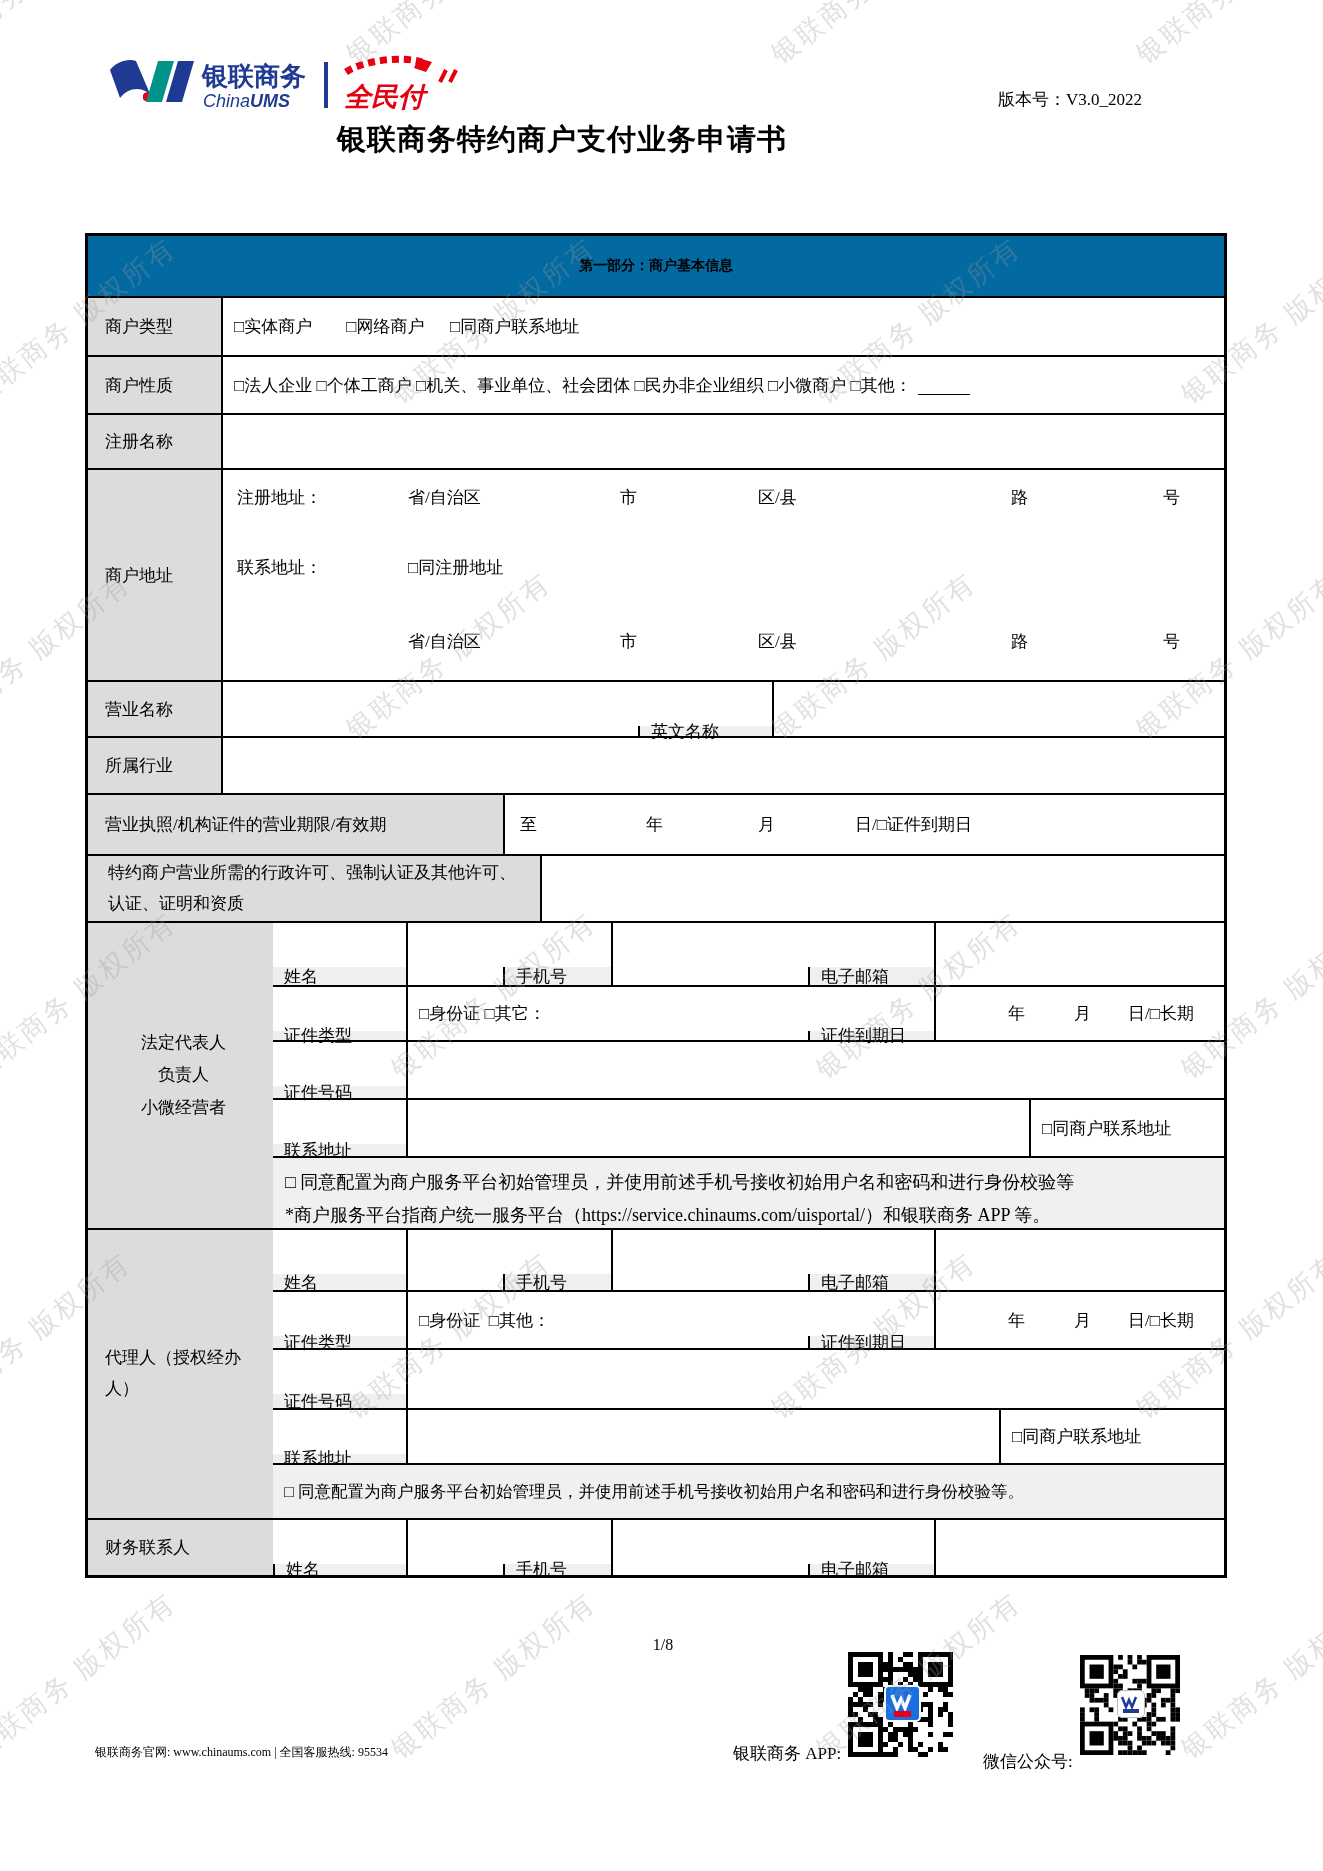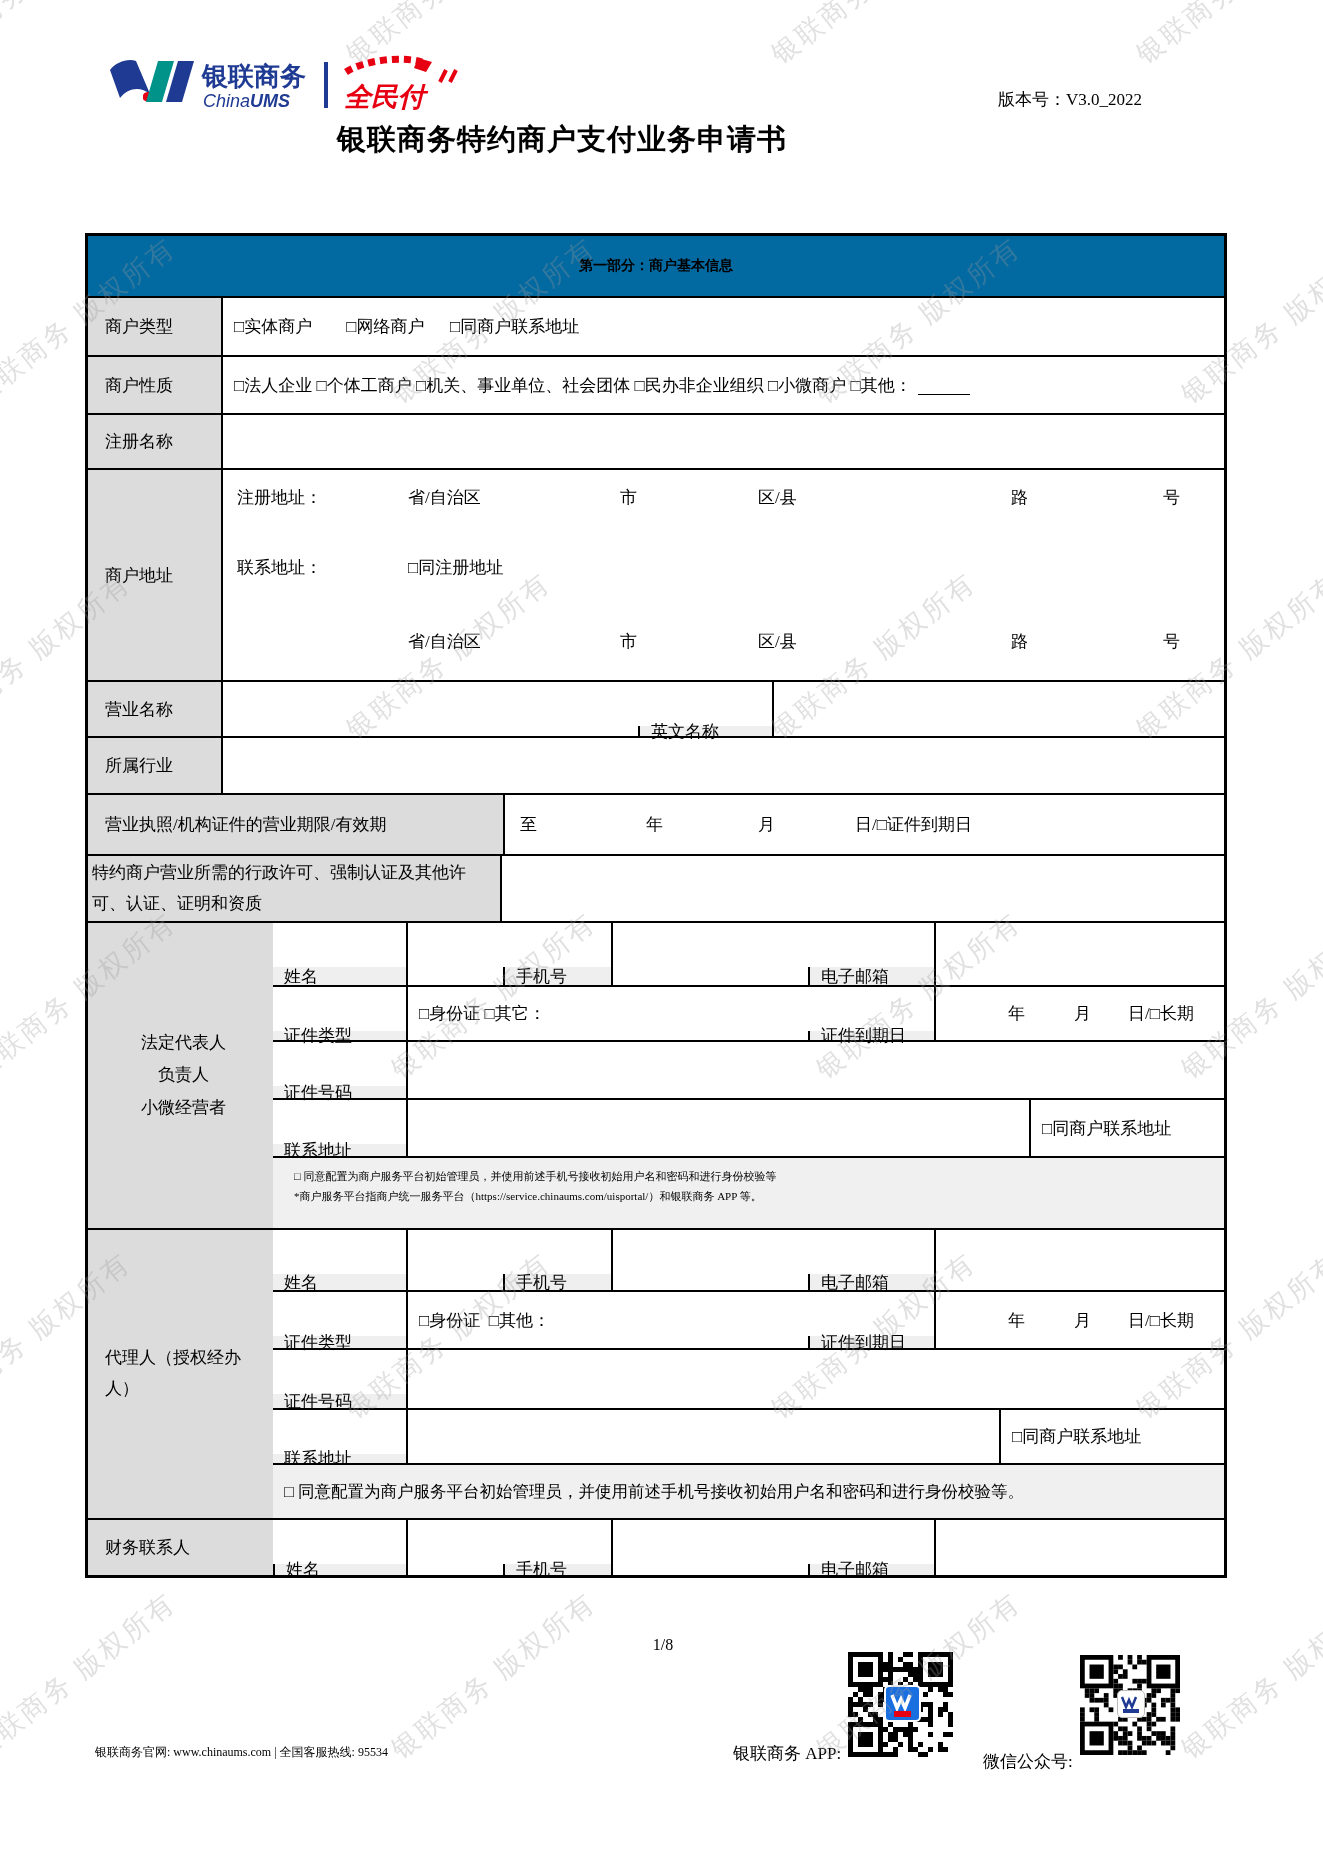--- a/index.html
+++ b/index.html
@@ -42,21 +42,21 @@
   .sec-head{
     height:60px; background:#0369a1; display:flex; align-items:center; justify-content:center;
     font-family:"Liberation Sans","DejaVu Sans",sans-serif; font-weight:bold; font-size:14px;
   }
   .secbody{flex:1 1 auto; display:flex; flex-direction:column;}
   .srow{display:flex; align-items:stretch; border-top:2px solid #000;}
   .srow:first-child{border-top:none;}
   .pre{white-space:pre-wrap;}
   .abs{position:absolute; white-space:nowrap;}
   .blank-line{display:inline-block; width:52px; border-bottom:1.5px solid #000; height:1.2em; margin-left:6px;}
-  .consent{display:block; padding:8px 21px; font-size:11px; line-height:1.85;}
+  .consent{display:block; padding:8px 12px; font-size:18px; line-height:1.85;}
   .seclab-center{flex-direction:column; justify-content:center; align-items:center; text-align:center; line-height:1.9;}
   .wrap-lab{align-items:center; line-height:1.8;}
   
   .page-num{position:absolute; left:663px; top:1636px; transform:translateX(-50%); font-size:16px; z-index:2;}
   .foot-web{position:absolute; left:95px; top:1744px; font-size:12px; z-index:2;}
   .foot-app-label{position:absolute; left:733px; top:1742px; font-size:17px; z-index:2;}
   .foot-wx-label{position:absolute; left:983px; top:1750px; font-size:17px; z-index:2;}
   .qr-wrap{position:absolute; z-index:2;}
   .qr-app{left:848px; top:1652px; width:105px; height:105px;}
   .qr-wx{left:1080px; top:1655px; width:100px; height:100px;}
@@ -156,21 +156,21 @@
       <div class="c lab" style="width:415px">营业执照/机构证件的营业期限/有效期</div>
       <div class="c fill" style="padding:0">
         <span class="abs" style="left:15px">至</span>
         <span class="abs" style="left:141px">年</span>
         <span class="abs" style="left:253px">月</span>
         <span class="abs" style="left:350px">日/□证件到期日</span>
       </div>
     </div>
 
     <div class="trow" style="height:67px">
-      <div class="c lab wrap-lab" style="width:412px; padding:4px 4px">特约商户营业所需的行政许可、强制认证及其他许可、认证、证明和资质</div>
+      <div class="c lab wrap-lab" style="width:452px; padding:4px 20px">特约商户营业所需的行政许可、强制认证及其他许可、认证、证明和资质</div>
       <div class="c fill"></div>
     </div>
 
     <div class="trow">
       <div class="c lab seclab-center" style="width:185px">
         <div>法定代表人</div>
         <div>负责人</div>
         <div>小微经营者</div>
       </div>
       <div class="secbody">

